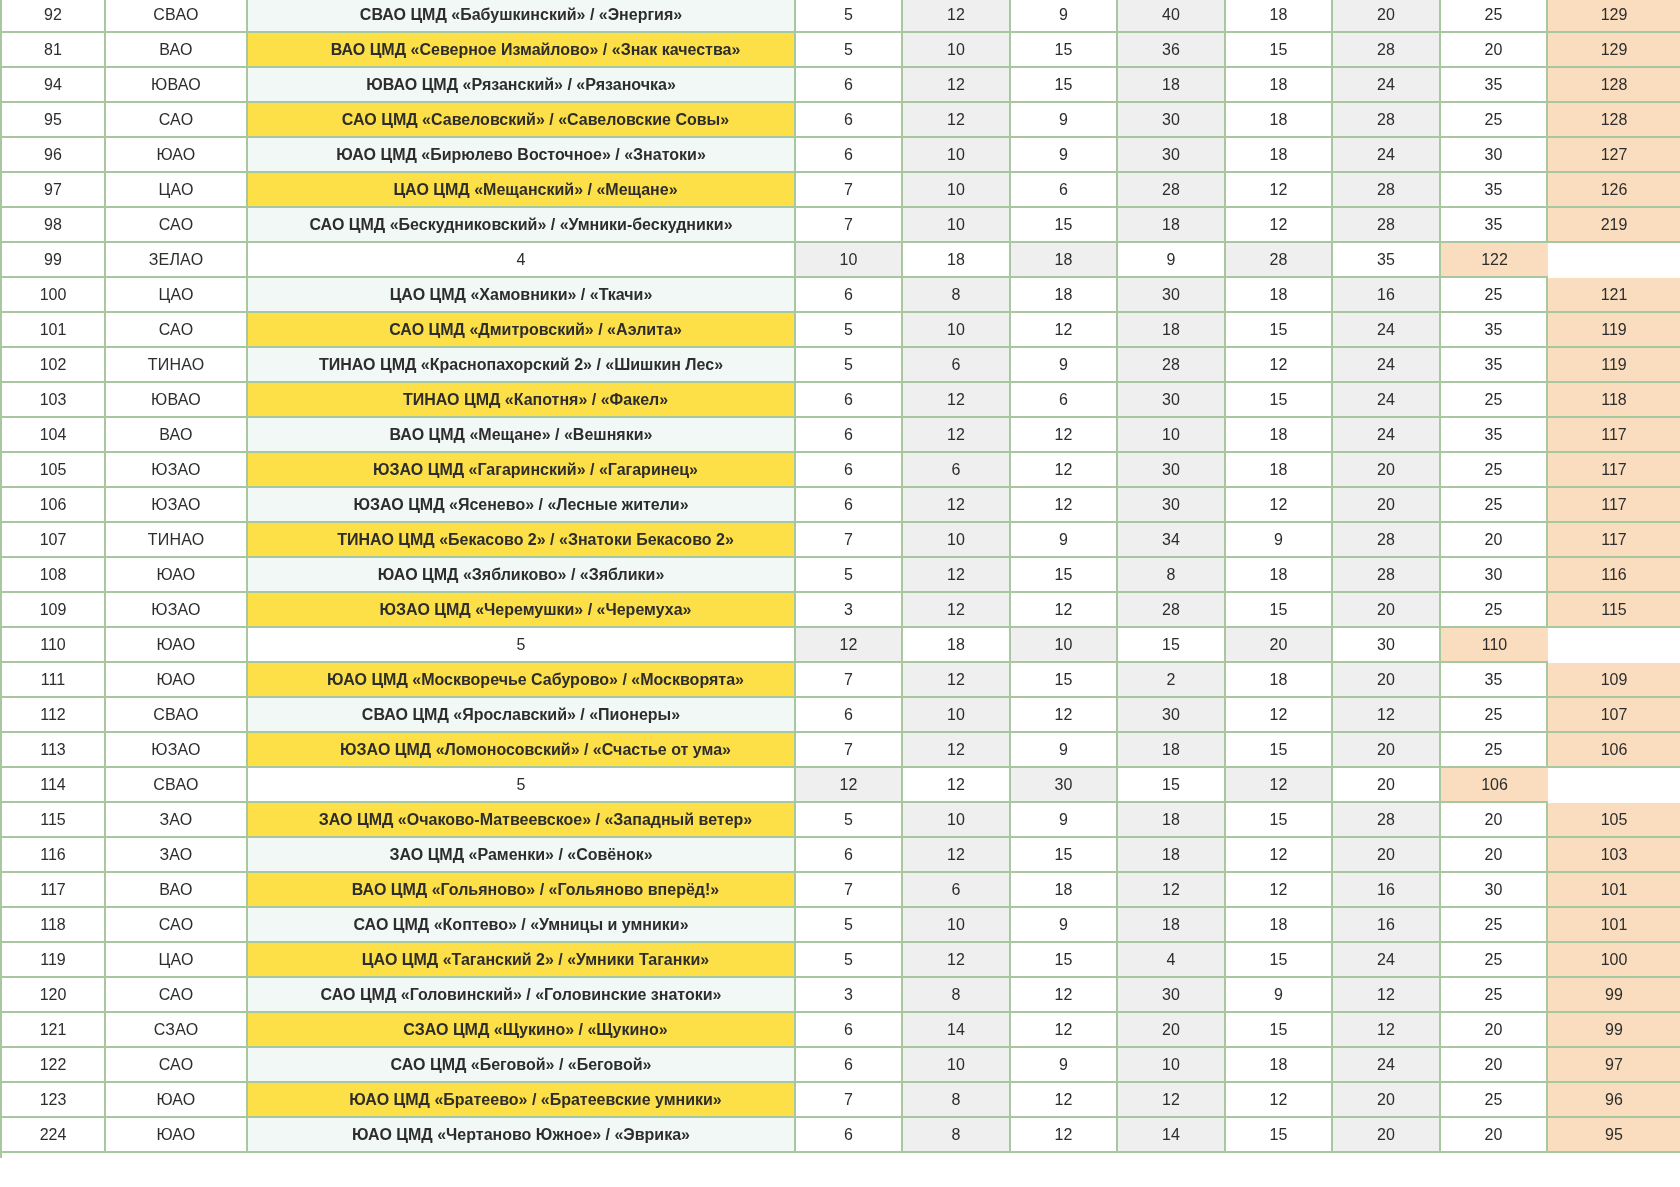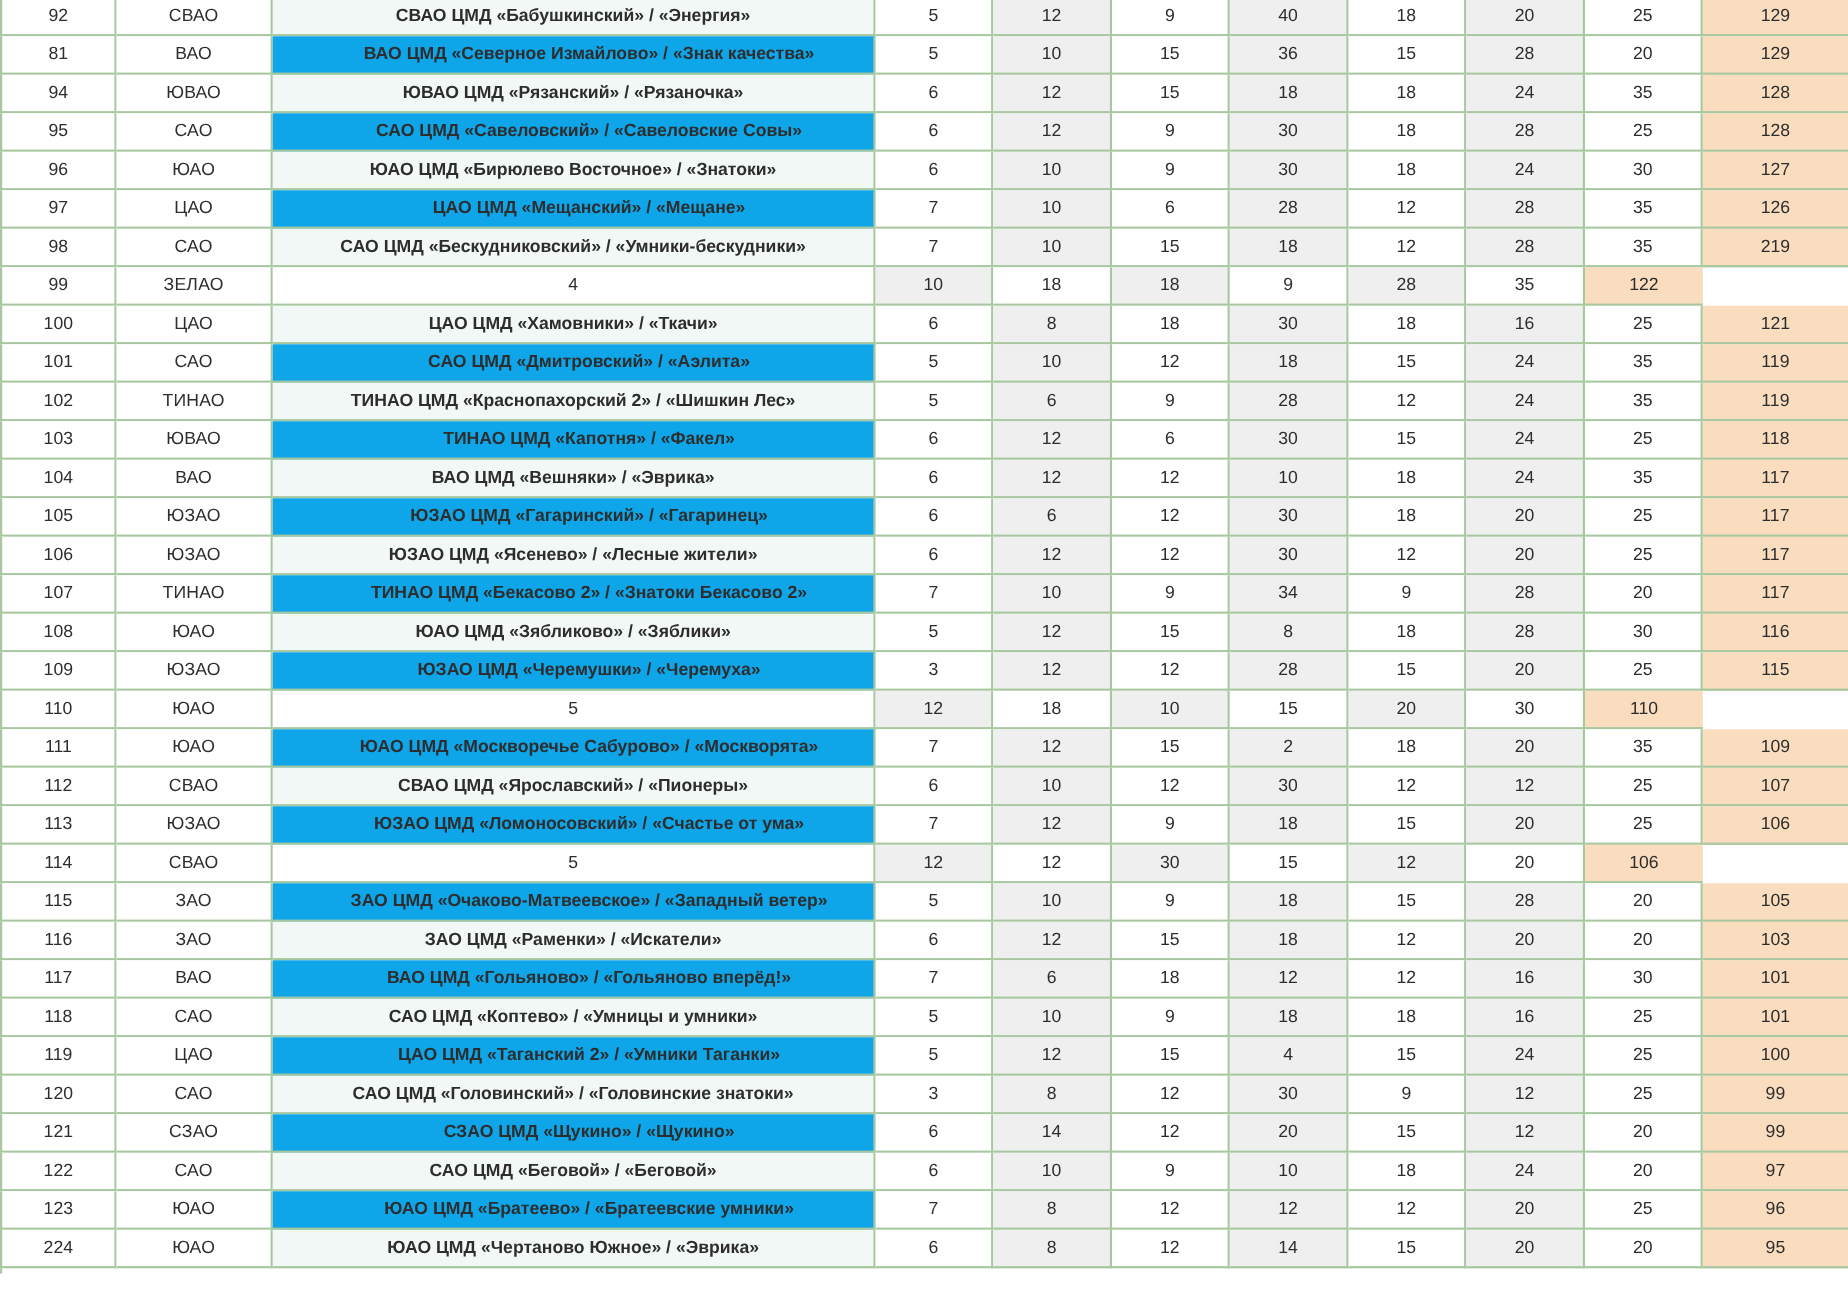--- a/index.html
+++ b/index.html
@@ -43,21 +43,21 @@
   }
   .c-district {
     font-weight: 500;
     letter-spacing: 0.2px;
   }
   .c-name {
     font-weight: 600;
     font-size: 16px;
   }
   .t-row.tint-a .c-name { background: #f1f8f6; }
-  .t-row.tint-b .c-name { background: #0ea5e9; padding-left: 29px; }
+  .t-row.tint-b .c-name { background: #fde047; padding-left: 29px; }
   .c-val { font-weight: 400; }
   .c-val.shade { background: #efefef; }
   .c-total {
     background: #f9ddbe;
     border-right: none;
     font-weight: 400;
   }
   .bottom-stub {
     width: 2px;
     height: 5px;
@@ -232,21 +232,21 @@
     <div class="cell c-val v3 shade">30</div>
     <div class="cell c-val v4">15</div>
     <div class="cell c-val v5 shade">24</div>
     <div class="cell c-val v6">25</div>
     <div class="cell c-total">118</div>
   </div>
 
   <div class="t-row tint-a">
     <div class="cell c-rank">104</div>
     <div class="cell c-district">ВАО</div>
-    <div class="cell c-name">ВАО ЦМД «Вешняки» / «Эврика»</div>
+    <div class="cell c-name">ВАО ЦМД «Мещане» / «Вешняки»</div>
     <div class="cell c-val v0">6</div>
     <div class="cell c-val v1 shade">12</div>
     <div class="cell c-val v2">12</div>
     <div class="cell c-val v3 shade">10</div>
     <div class="cell c-val v4">18</div>
     <div class="cell c-val v5 shade">24</div>
     <div class="cell c-val v6">35</div>
     <div class="cell c-total">117</div>
   </div>
 
@@ -398,21 +398,21 @@
     <div class="cell c-val v3 shade">18</div>
     <div class="cell c-val v4">15</div>
     <div class="cell c-val v5 shade">28</div>
     <div class="cell c-val v6">20</div>
     <div class="cell c-total">105</div>
   </div>
 
   <div class="t-row tint-a">
     <div class="cell c-rank">116</div>
     <div class="cell c-district">ЗАО</div>
-    <div class="cell c-name">ЗАО ЦМД «Раменки» / «Искатели»</div>
+    <div class="cell c-name">ЗАО ЦМД «Раменки» / «Совёнок»</div>
     <div class="cell c-val v0">6</div>
     <div class="cell c-val v1 shade">12</div>
     <div class="cell c-val v2">15</div>
     <div class="cell c-val v3 shade">18</div>
     <div class="cell c-val v4">12</div>
     <div class="cell c-val v5 shade">20</div>
     <div class="cell c-val v6">20</div>
     <div class="cell c-total">103</div>
   </div>
 

